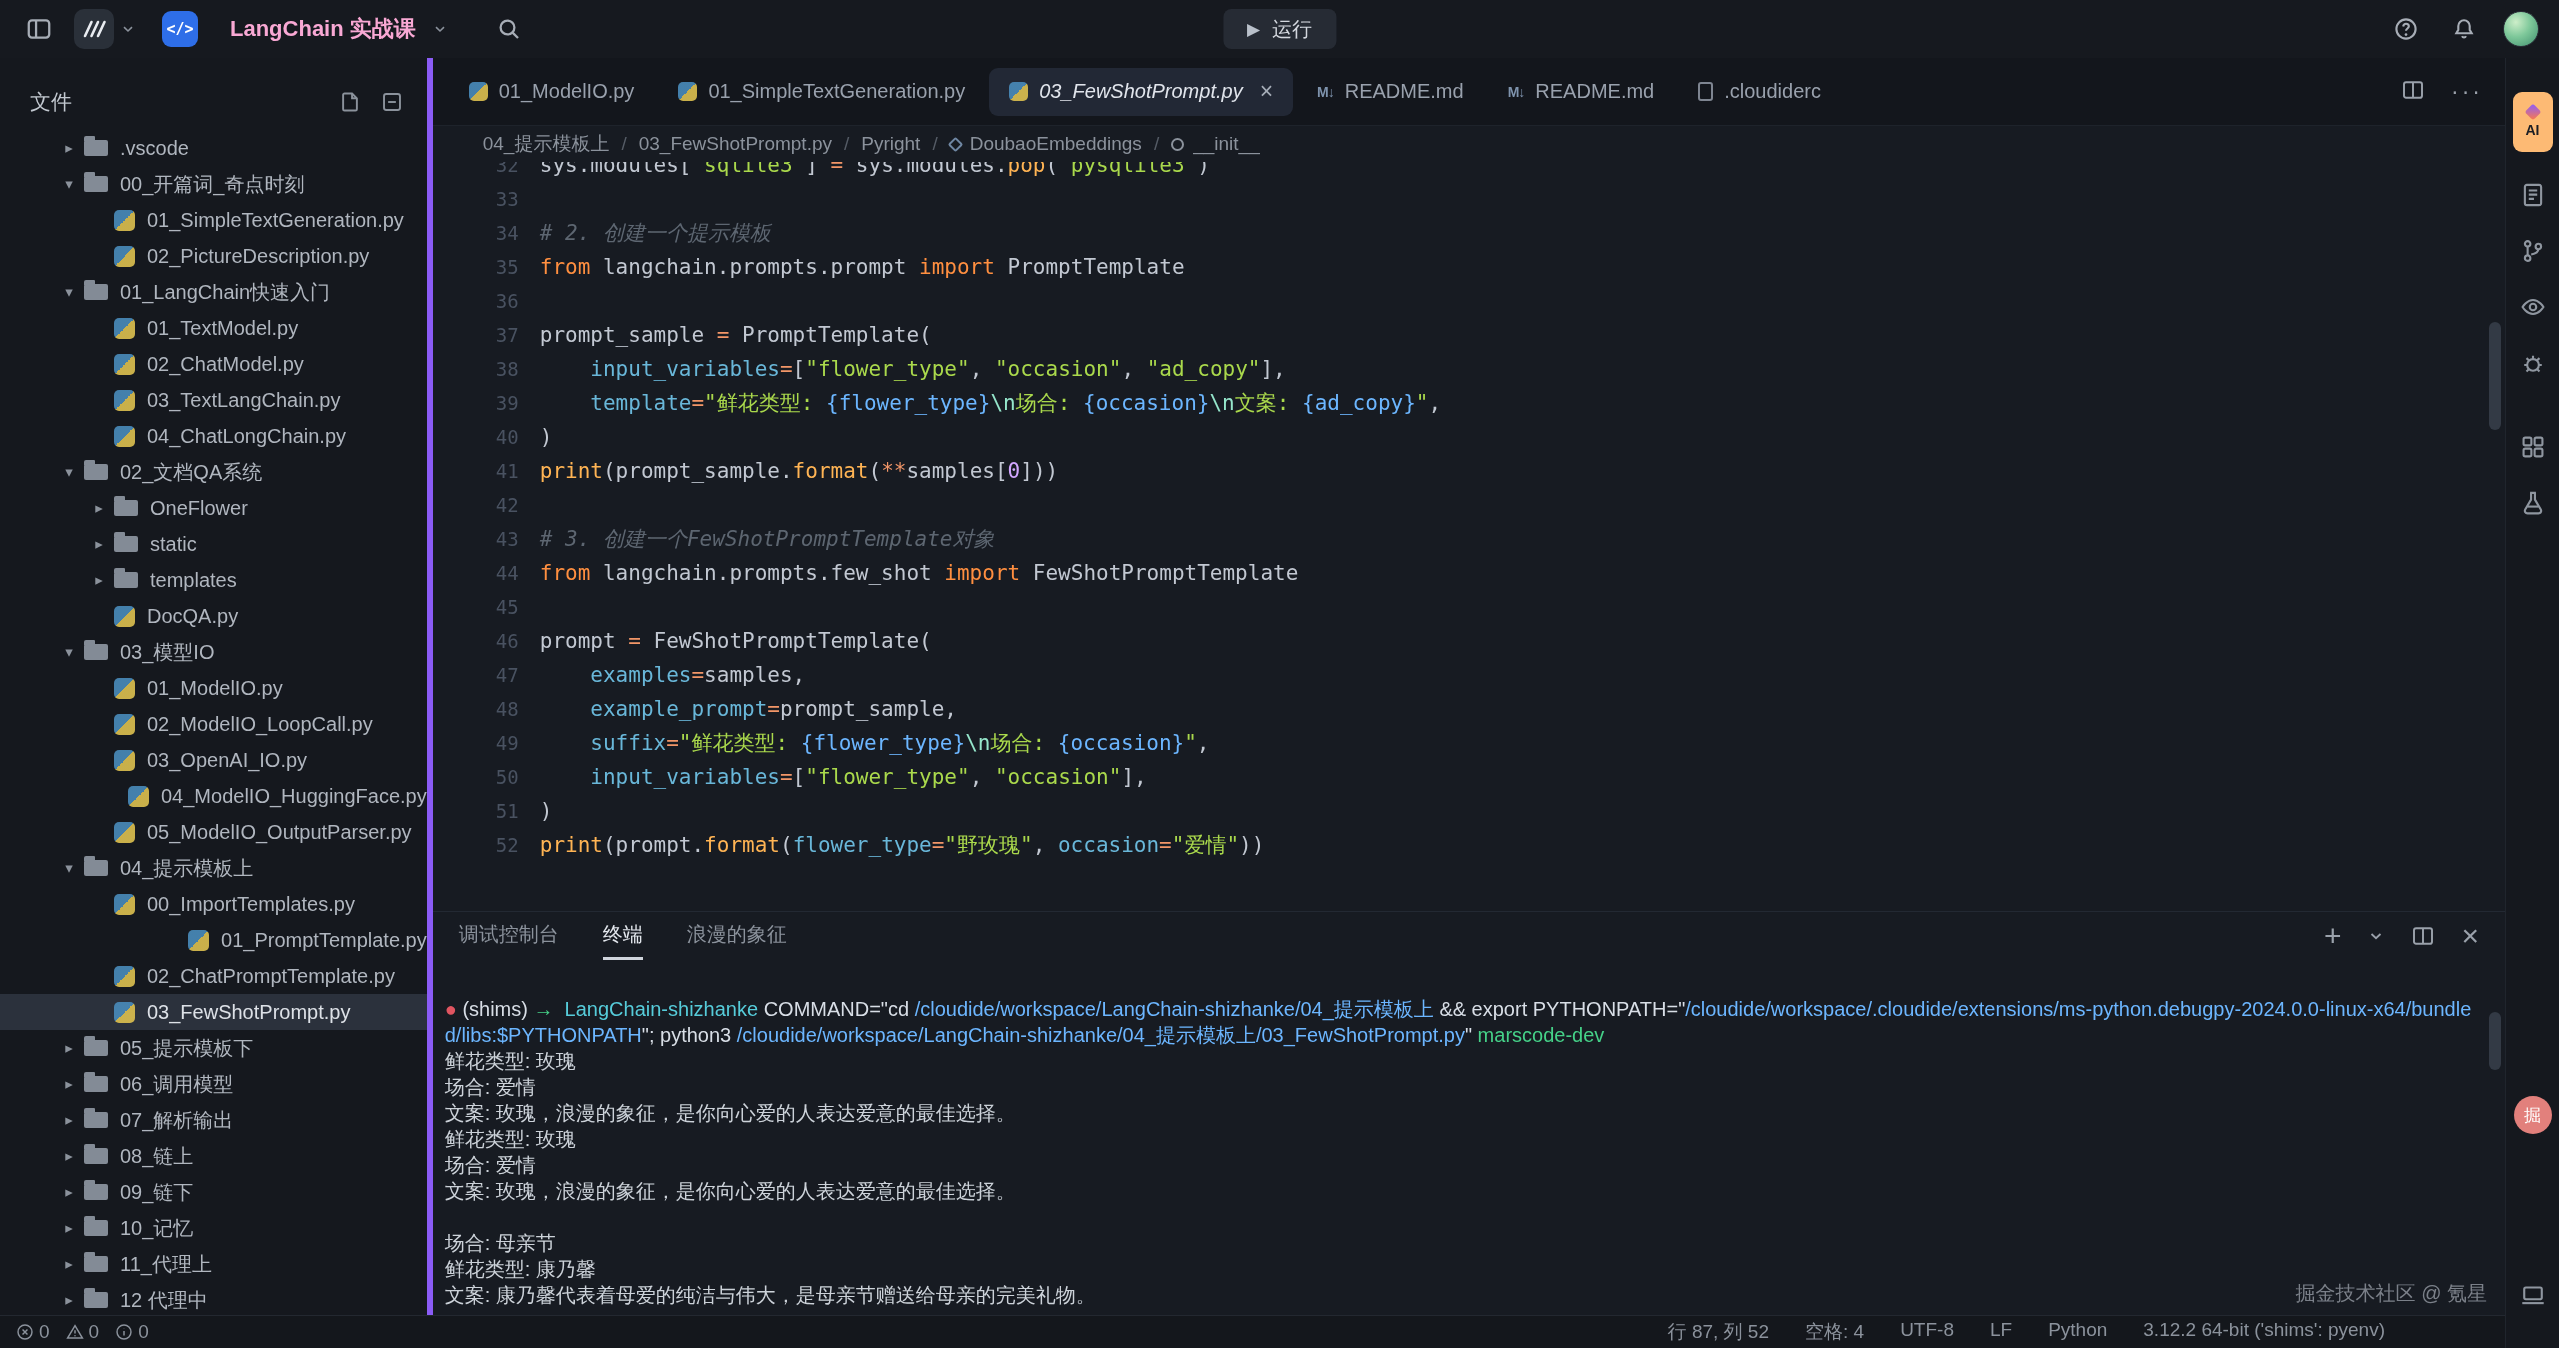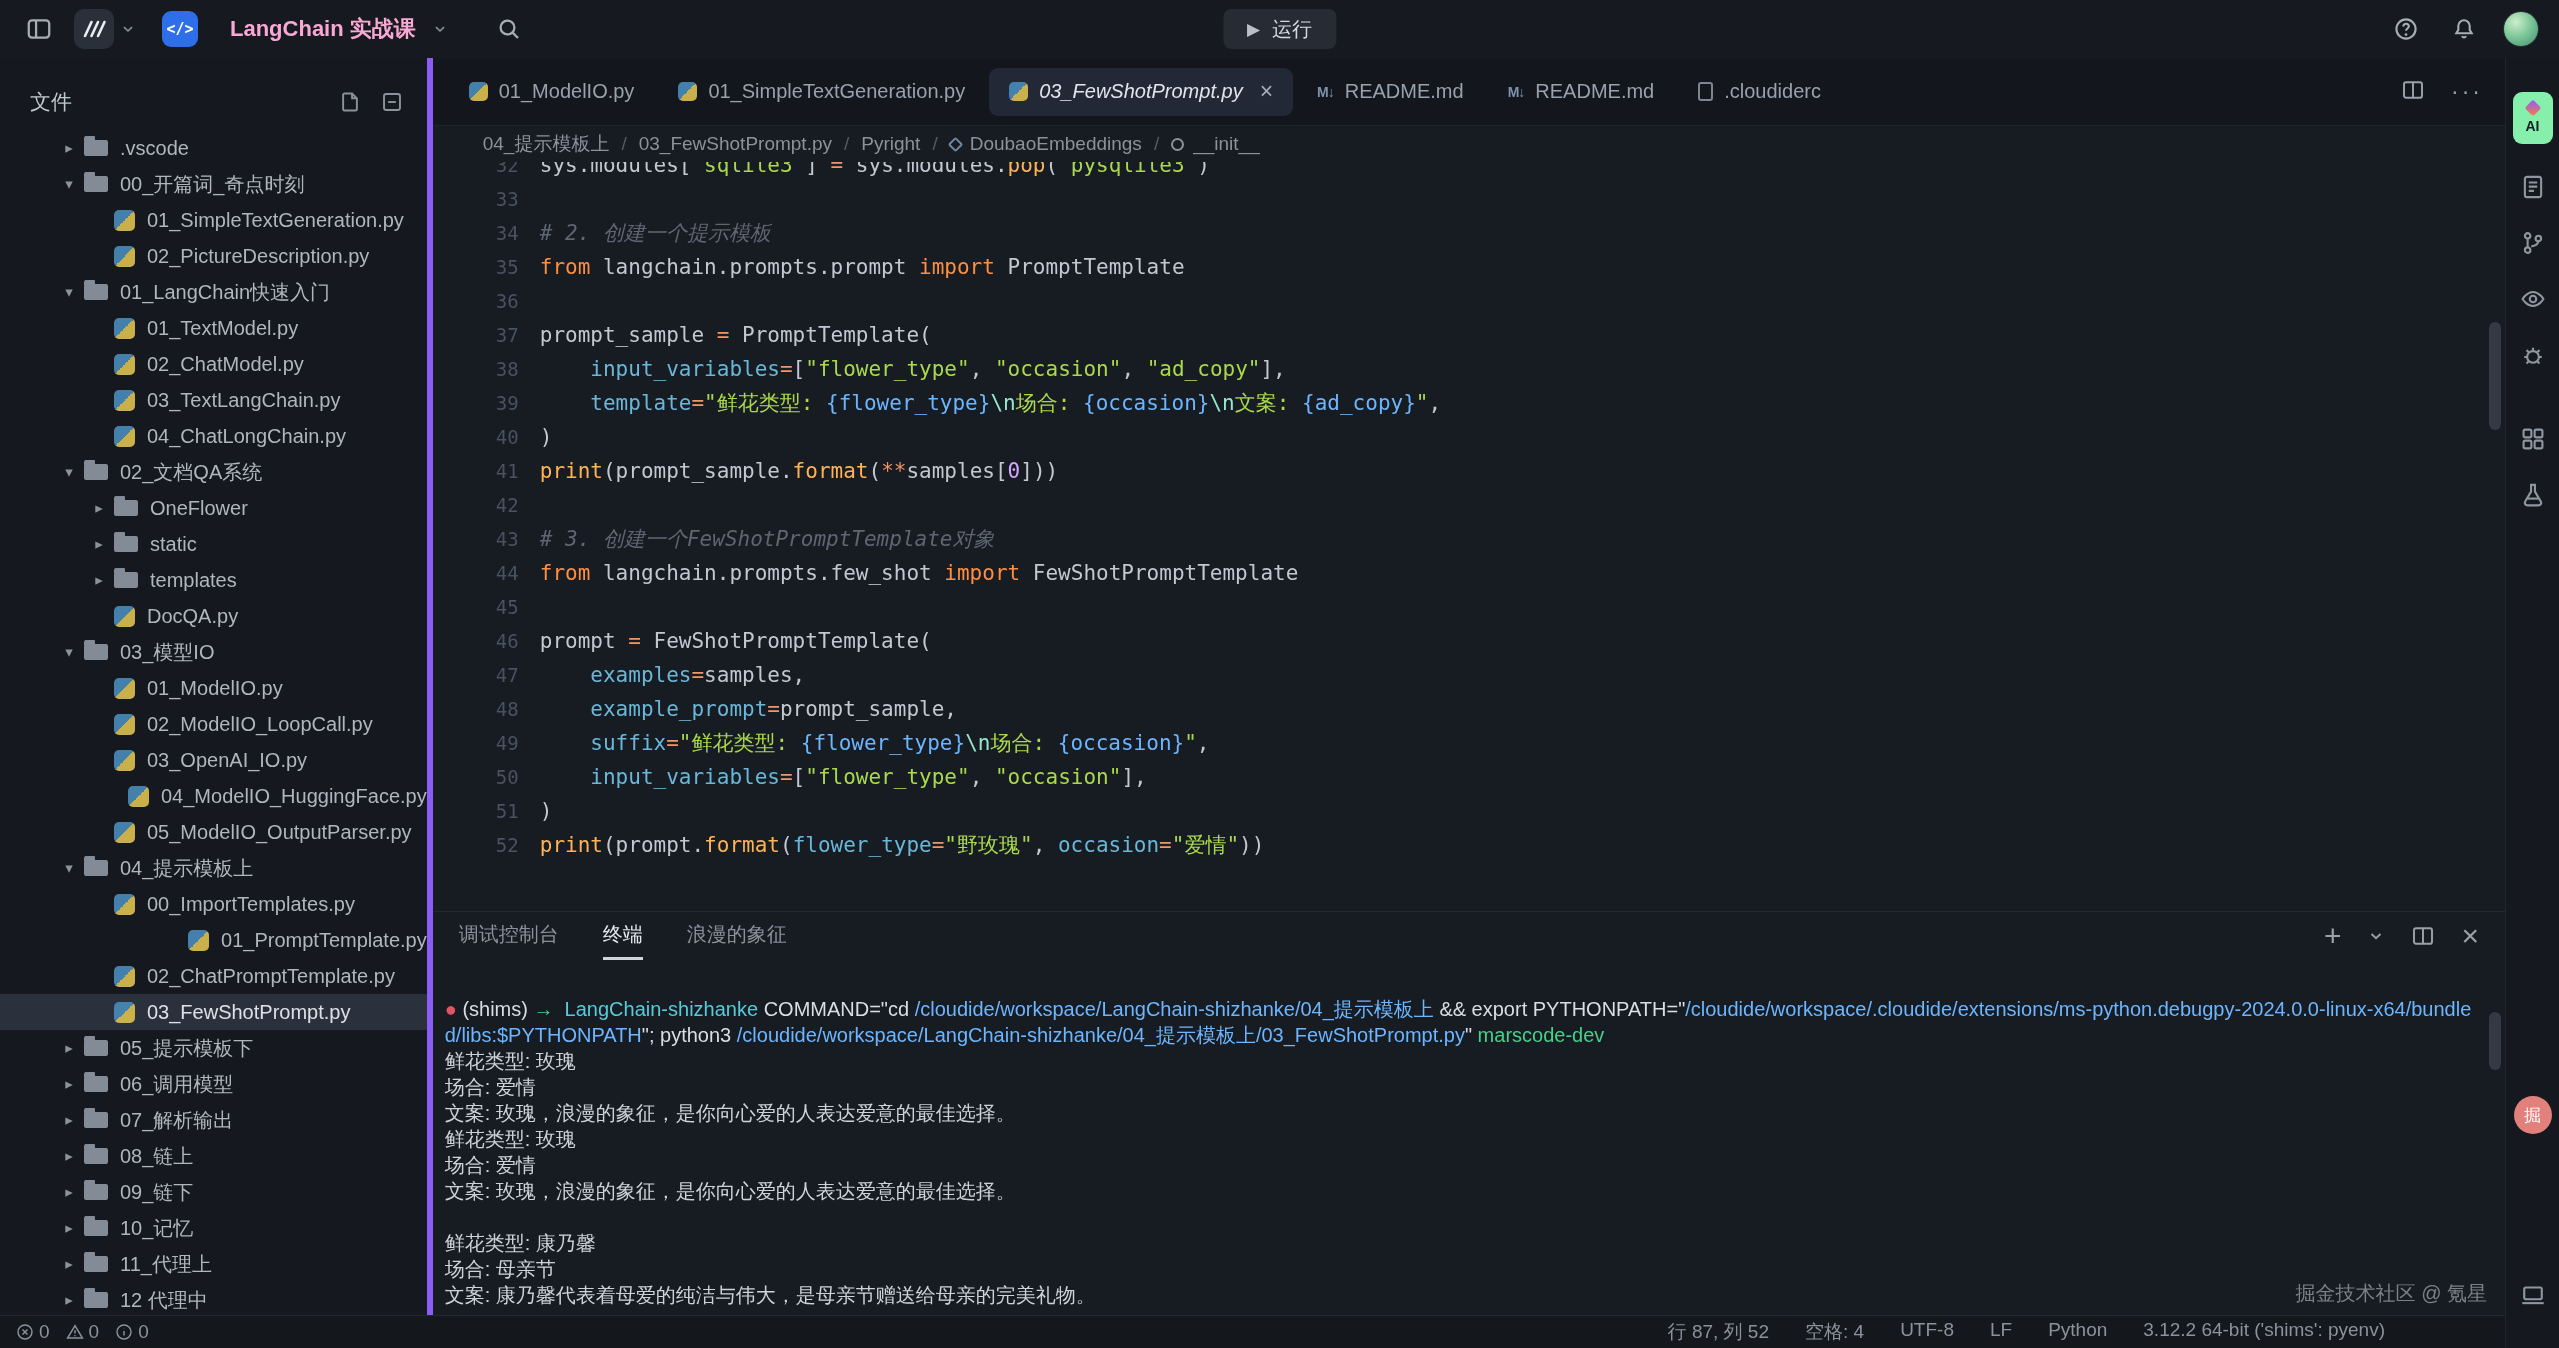--- a/index.html
+++ b/index.html
@@ -75,21 +75,21 @@
   .pclose{font-size:30px;line-height:1}
   .term{flex:1;overflow:hidden;padding:36px 20px 0 12px;font-family:Liberation Sans, sans-serif;font-size:20px}
   .term-row{line-height:26px;min-height:26px;white-space:pre-wrap;word-break:break-all}
   .t-red{color:#e05561}.t-w{color:#d8dee6}.t-green{color:#45d188}.t-cyan{color:#56ccda}
   .t-blue{color:#6cb6ff}.t-out{color:#ccd2d9}
   .vthumb2{position:absolute;right:4px;top:100px;width:12px;height:58px;background:#333a45;border-radius:6px;cursor:pointer}
   .watermark{position:absolute;right:18px;bottom:8px;color:#7b8089;font-size:20px}
 
   
   .rightbar{position:absolute;top:58px;right:0;bottom:0;width:54px;background:#15181e;border-left:1px solid #20252d;display:flex;flex-direction:column;align-items:center;padding:16px 0 18px;gap:30px;z-index:4}
-  .ai-badge{margin-top:18px;width:40px;height:52px;background:#86efac;border-radius:9px;display:flex;flex-direction:column;align-items:center;justify-content:center;gap:4px;cursor:pointer}
+  .ai-badge{margin-top:18px;width:40px;height:60px;background:#fdba74;border-radius:9px;display:flex;flex-direction:column;align-items:center;justify-content:center;gap:4px;cursor:pointer}
   .ai-spark{width:12px;height:12px;background:linear-gradient(135deg,#8a5cff,#ff7a45);transform:rotate(45deg);border-radius:3px}
   .ai-label{font-size:14px;font-weight:700;color:#1b1e24;font-style:normal}
   .rb-icon{color:#8f96a0;width:26px;height:26px;display:flex;align-items:center;justify-content:center;cursor:pointer}
   .gap-top{margin-top:28px}
   .pink-badge{margin-top:auto;width:38px;height:38px;border-radius:50%;background:#e2807c;color:#fff;font-size:17px;display:flex;align-items:center;justify-content:center;cursor:pointer}
   .laptop-slot{margin-top:118px;margin-bottom:22px}
 
   
   .statusbar{flex:0 0 33px;background:#14171c;border-top:1px solid #232830;display:flex;align-items:center;padding:0 120px 0 16px;margin-right:54px;color:#8b929c;font-size:19px}
   .status-left{display:flex;align-items:center;gap:6px}
@@ -463,22 +463,22 @@
         </div>
         <div class="term" id="terminal-output">
             <div class="term-row"><span class="t-red">● </span><span class="t-w">(shims) </span><span class="t-green">→ </span><span class="t-cyan"> LangChain-shizhanke </span><span class="t-w">COMMAND="cd </span><span class="t-blue">/cloudide/workspace/LangChain-shizhanke/04_提示模板上 </span><span class="t-w">&amp;&amp; export PYTHONPATH="</span><span class="t-blue">/cloudide/workspace/.cloudide/extensions/ms-python.debugpy-2024.0.0-linux-x64/bundled/libs:$PYTHONPATH</span><span class="t-w">"; python3 </span><span class="t-blue">/cloudide/workspace/LangChain-shizhanke/04_提示模板上/03_FewShotPrompt.py</span><span class="t-w">" </span><span class="t-green">marscode-dev</span></div>
             <div class="term-row"><span class="t-out">鲜花类型: 玫瑰</span></div>
             <div class="term-row"><span class="t-out">场合: 爱情</span></div>
             <div class="term-row"><span class="t-out">文案: 玫瑰，浪漫的象征，是你向心爱的人表达爱意的最佳选择。</span></div>
             <div class="term-row"><span class="t-out">鲜花类型: 玫瑰</span></div>
             <div class="term-row"><span class="t-out">场合: 爱情</span></div>
             <div class="term-row"><span class="t-out">文案: 玫瑰，浪漫的象征，是你向心爱的人表达爱意的最佳选择。</span></div>
             <div class="term-row">&nbsp;</div>
+            <div class="term-row"><span class="t-out">场合: 母亲节</span></div>
             <div class="term-row"><span class="t-out">鲜花类型: 康乃馨</span></div>
-            <div class="term-row"><span class="t-out">场合: 母亲节</span></div>
             <div class="term-row"><span class="t-out">文案: 康乃馨代表着母爱的纯洁与伟大，是母亲节赠送给母亲的完美礼物。</span></div>
           </div>
         <div class="vthumb2"></div>
         <div class="watermark">掘金技术社区 @ 氪星</div>
       </div>
 
     </div>
   </div>
 
   <div class="rightbar">

